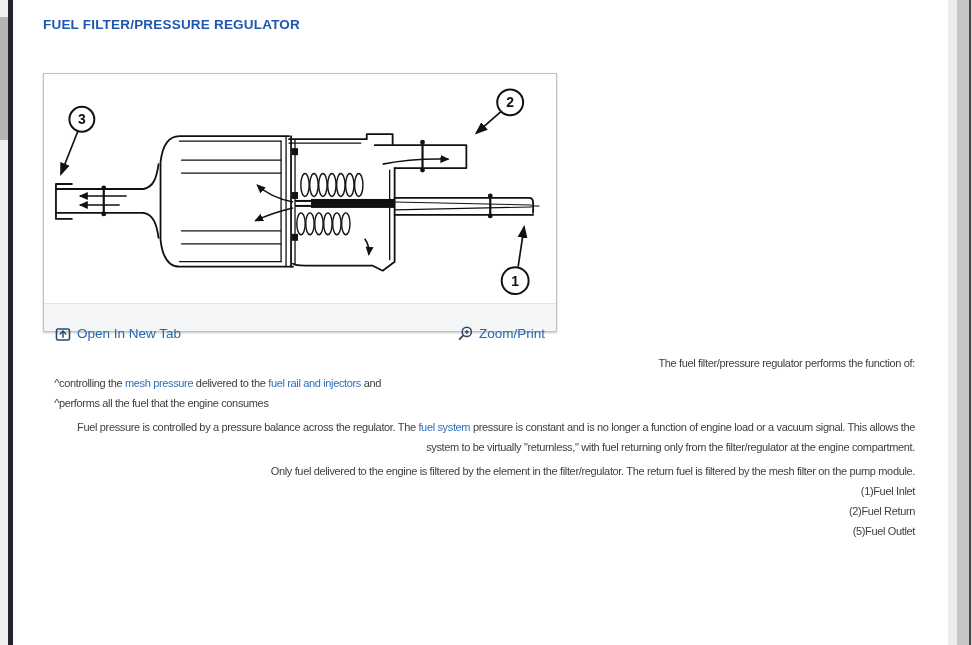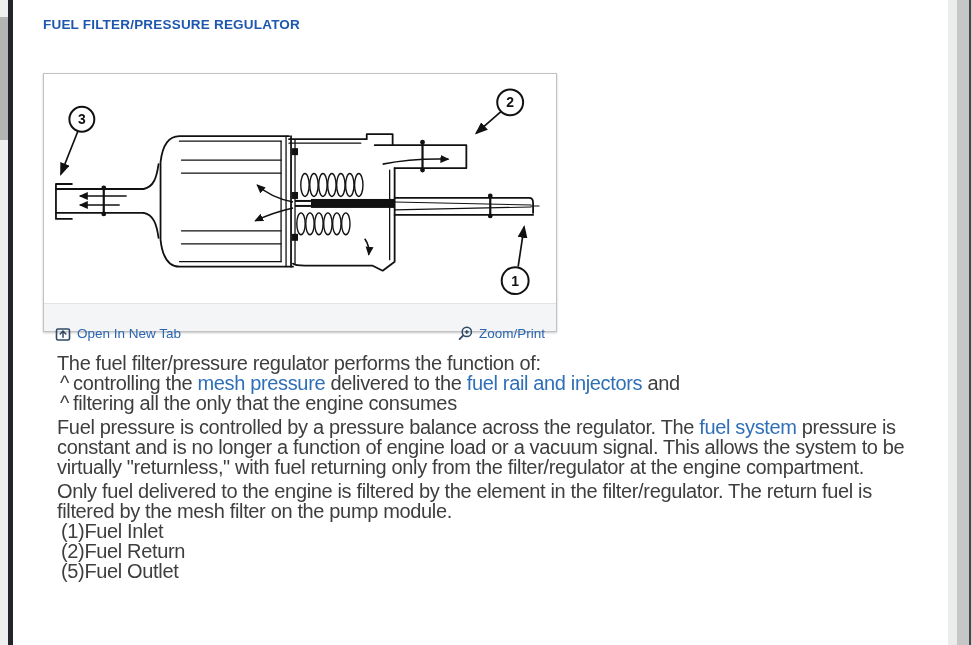--- a/index.html
+++ b/index.html
@@ -33,22 +33,22 @@
   }
   .figure-image { width:512px; height:229px; background:#fff; }
   .figure-bar {
     width:512px; height:28px; background:#f4f5f7; border-top:1px solid #e2e3e6;
     display:flex; justify-content:space-between; align-items:center; padding:0 11px;
   }
   .fig-link { display:flex; align-items:center; gap:6px; color:#2a66b1; font-size:13.5px; cursor:pointer;margin-top:32px; }
   .fig-link svg { display:block; }
 
   .textflow {
-    position:absolute; left:44px; top:353px; width:872px;
-    font-size:20px; color:#3e3e3e; line-height:20px; letter-spacing:-0.35px;
+    position:absolute; left:30px; top:353px; width:872px;
+    font-size:11px; color:#3e3e3e; line-height:20px; letter-spacing:-0.35px;text-align:right;
   }
   .bullet { display:flex; }
   .caret { display:inline-block; width:16px; padding-left:3px; flex:0 0 16px; }
   .para { margin-top:4px; }
   .legend-item { padding-left:4px; }
   a.link { color:#2e6fb8; text-decoration:none; cursor:pointer; }
 </style>
 </head>
 <body>
 
@@ -204,21 +204,21 @@
   <div class="textflow">
     <div>The fuel filter/pressure regulator performs the function of:</div>
 
     <div class="bullet">
       <span class="caret">^</span>
       <span><span>controlling the </span><a class="link">mesh pressure</a><span> delivered to the </span><a class="link">fuel rail and injectors</a><span> and</span></span>
     </div>
 
     <div class="bullet">
       <span class="caret">^</span>
-      <span>filtering all the only that the engine consumes</span>
+      <span>performs all the fuel that the engine consumes</span>
     </div>
 
     <div class="para"><span>Fuel pressure is controlled by a pressure balance across the regulator. The </span><a class="link">fuel system</a><span> pressure is constant and is no longer a function of engine load or a vacuum signal. This allows the system to be virtually "returnless," with fuel returning only from the filter/regulator at the engine compartment.</span></div>
 
     <div class="para">Only fuel delivered to the engine is filtered by the element in the filter/regulator. The return fuel is filtered by the mesh filter on the pump module.</div>
 
     <div>
       <div class="legend-item">(1)Fuel Inlet</div>
       <div class="legend-item">(2)Fuel Return</div>
       <div class="legend-item">(5)Fuel Outlet</div>

